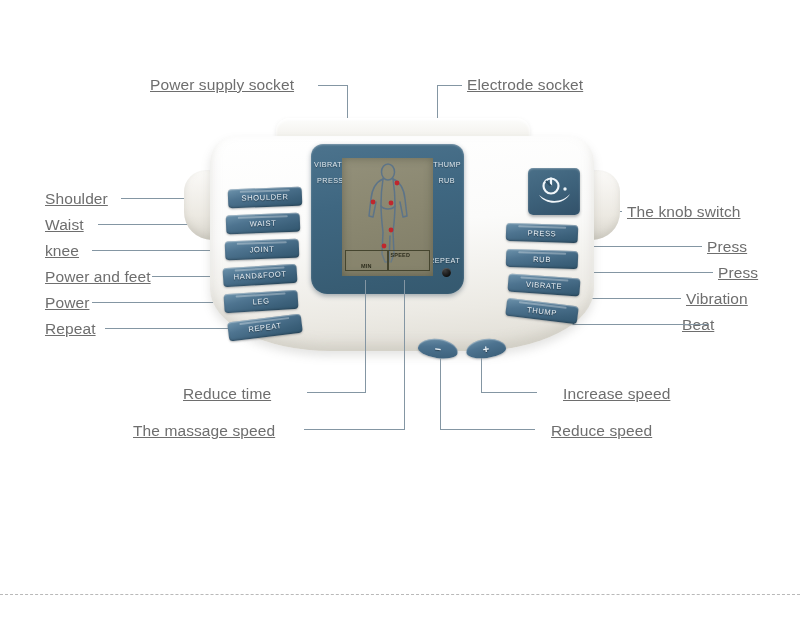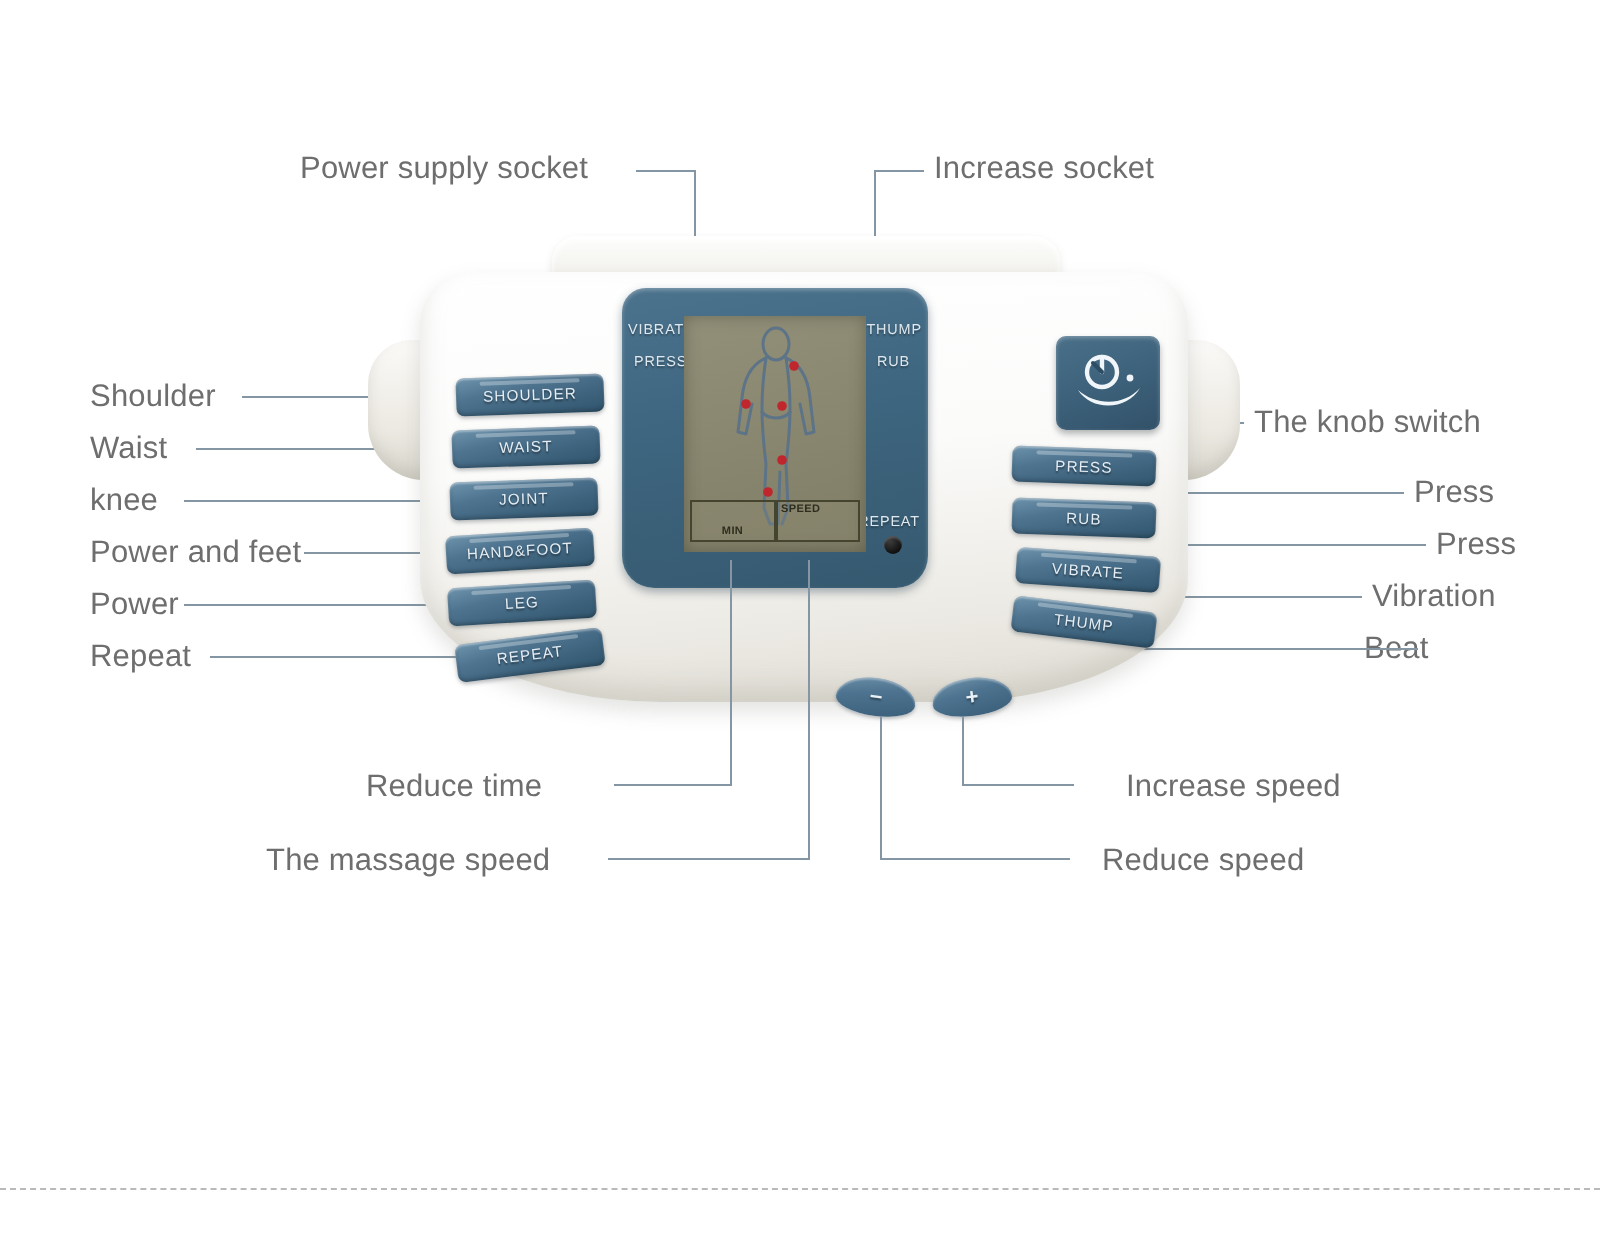--- a/index.html
+++ b/index.html
@@ -15,20 +15,21 @@
   #stage { position: absolute; inset: 0; }
 
   
   .lbl {
     position: absolute;
     font-size: 15.5px;
     color: #6e6e6e;
     white-space: nowrap;
     letter-spacing: 0.1px;
     line-height: 1;
+    text-decoration: underline;
   }
 
   
   .ln {
     position: absolute;
     background: #8496a3;
   }
   .ln.h { height: 1px; }
   .ln.v { width: 1px; }
 
@@ -172,21 +173,21 @@
 </style>
 </head>
 <body>
 
 <div id="stage">
 
   <div class="lbl" style="left:150px; top:77px;">Power supply socket</div>
   <div class="ln h" style="left:318px; top:85px; width:30px;"></div>
   <div class="ln v" style="left:347px; top:85px; height:62px;"></div>
 
-  <div class="lbl" style="left:467px; top:77px;">Increase socket</div>
+  <div class="lbl" style="left:467px; top:77px;">Electrode socket</div>
   <div class="ln h" style="left:437px; top:85px; width:25px;"></div>
   <div class="ln v" style="left:437px; top:85px; height:62px;"></div>
 
   <div class="lbl" style="left:45px; top:191px;">Shoulder</div>
   <div class="ln h" style="left:121px; top:198px; width:110px;"></div>
 
   <div class="lbl" style="left:45px; top:217px;">Waist</div>
   <div class="ln h" style="left:98px; top:224px; width:133px;"></div>
 
   <div class="lbl" style="left:45px; top:243px;">knee</div>

